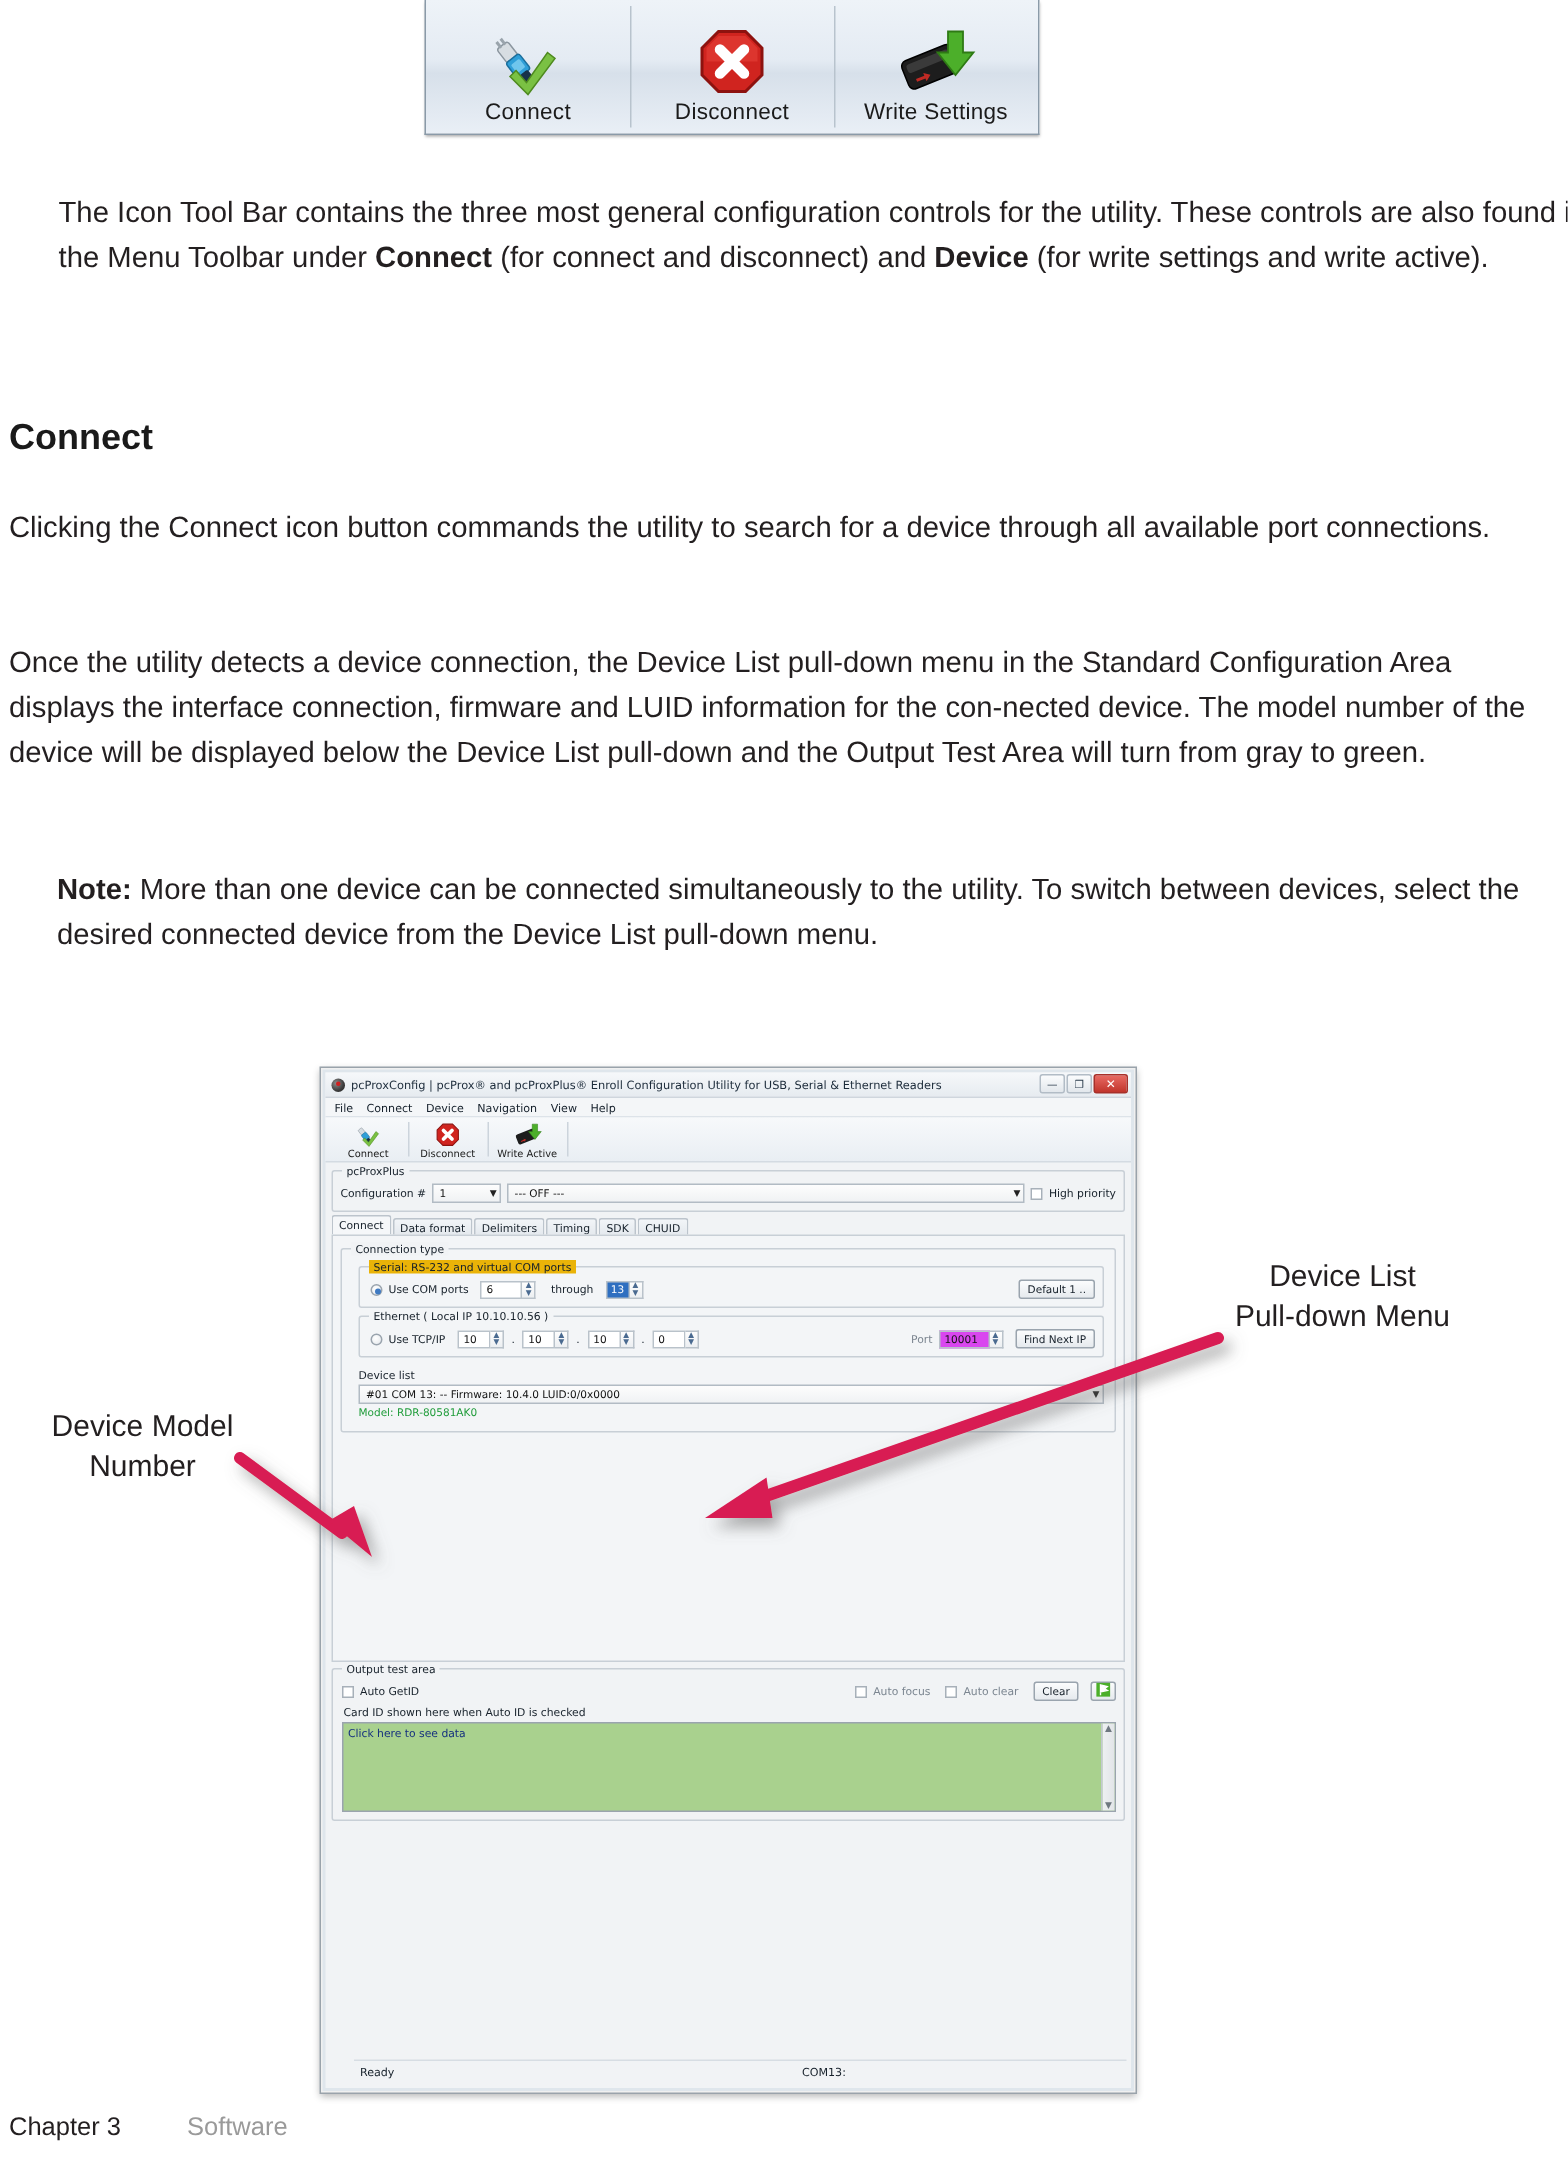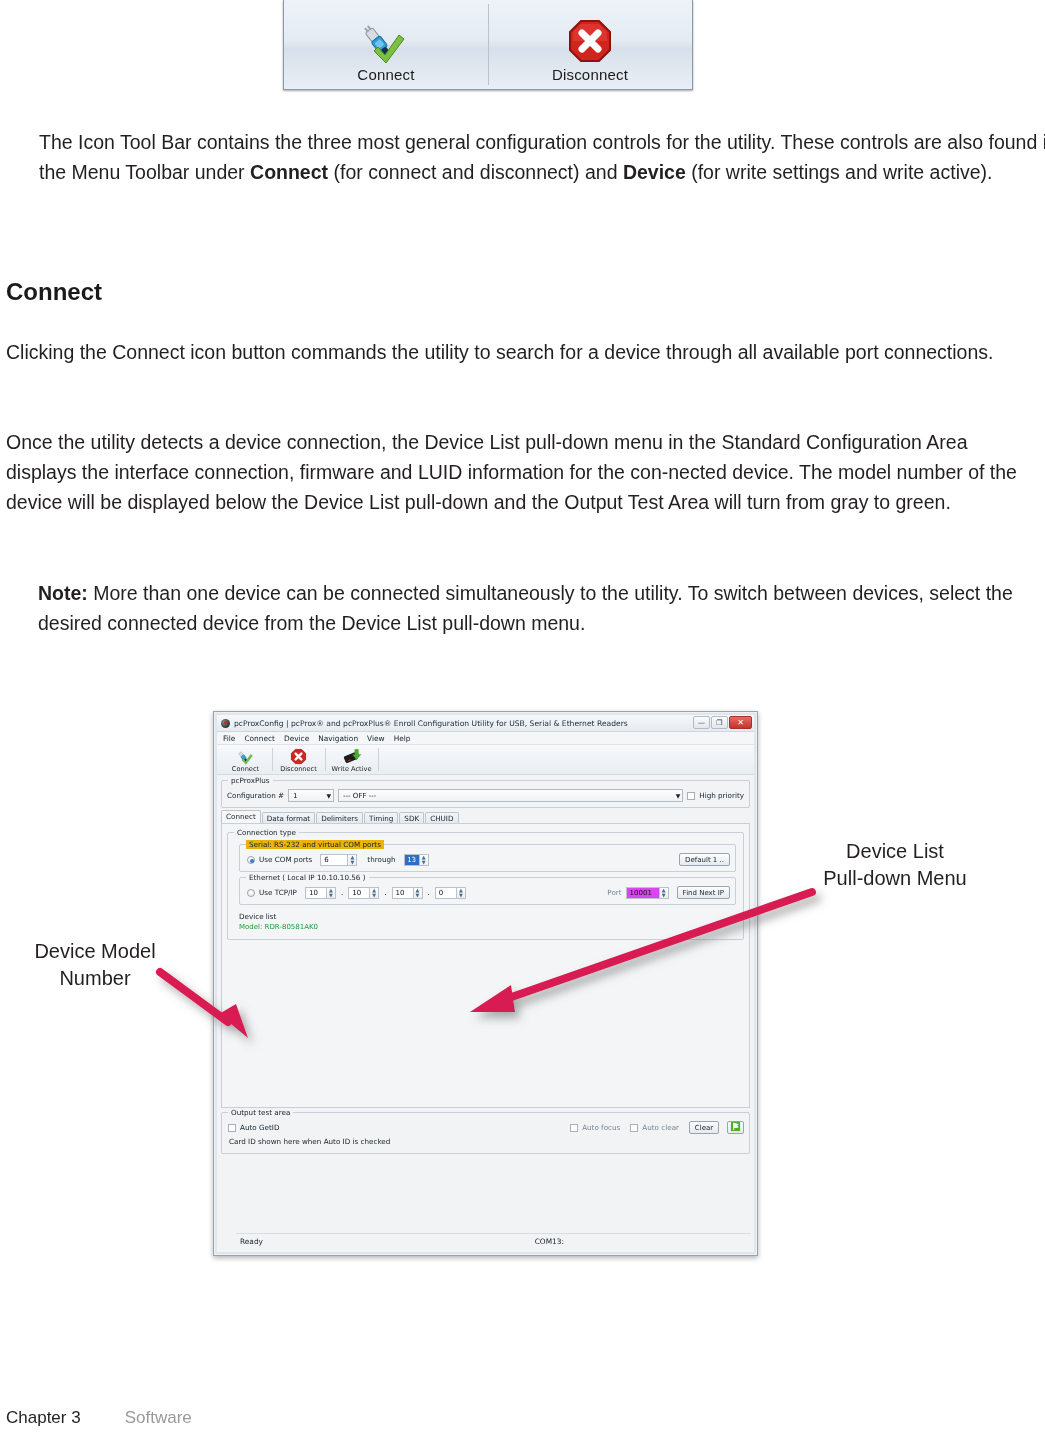--- a/index.html
+++ b/index.html
@@ -45,21 +45,21 @@
   }
   .note b{ font-weight:bold; }
 
   
   .annot{
     position:absolute; font-size:20px; line-height:27px; color:#231f20; text-align:center;
   }
 
   
   .app-window{
-    position:absolute; left:213px; top:711px; width:545px; height:545px;
+    position:absolute; left:213px; top:711px; width:545px; height:685px;
     background:#f0f0f0;
     border:1px solid #9aa3ab;
     box-shadow:0 2px 5px rgba(0,0,0,.30);
     font-family:"DejaVu Sans", sans-serif;
     font-size:7.4px; color:#111;
     overflow:hidden;
   }
   .win-frame{
     position:absolute; inset:1px;
     border:2px solid #dfe6ec;
@@ -201,20 +201,33 @@
   <div class="tb-cell">
     <div class="tb-icon">
       <svg width="48" height="48" viewBox="0 0 48 48">
         <polygon points="15,4 33,4 44,15 44,33 33,44 15,44 4,33 4,15" fill="#d0241f" stroke="#8d120f" stroke-width="2"></polygon>
         <polygon points="15,7 33,7 41,15 41,24 7,24 7,15" fill="#e8433b" opacity=".55"></polygon>
         <path d="M16 16 L32 32 M32 16 L16 32" stroke="#ffffff" stroke-width="7" stroke-linecap="round"></path>
       </svg>
     </div>
     <div class="tb-label">Disconnect</div>
   </div>
+  <div class="tb-cell">
+    <div class="tb-icon">
+      <svg width="56" height="48" viewBox="0 0 56 48">
+        <g transform="rotate(-22 28 26)">
+          <rect x="6" y="16" width="36" height="20" rx="4" fill="#1d1d1d" stroke="#000"></rect>
+          <rect x="9" y="19" width="30" height="6" rx="2" fill="#3a3a3a"></rect>
+          <path d="M12 30 l6 0 l0 -2 l4 3 l-4 3 l0 -2 l-6 0 z" fill="#c02a24"></path>
+        </g>
+        <path d="M36 4 l10 0 l0 14 l7 0 l-12 15 l-12 -15 l7 0 z" fill="#4caf2a" stroke="#2e7a14" stroke-width="1.2"></path>
+      </svg>
+    </div>
+    <div class="tb-label">Write Settings</div>
+  </div>
 </div>
 
 <div class="para" style="top:127px;margin-left:33px;">
   <span>The Icon Tool Bar contains the three most general configuration controls for the utility. These controls are also found in the Menu Toolbar under </span><b>Connect</b><span> (for connect and disconnect) and </span><b>Device</b><span> (for write settings and write active).</span>
 </div>
 
 <h2 class="head" style="top:277px;">Connect</h2>
 
 <div class="para" style="top:337px; width:1010px;">Clicking the Connect icon button commands the utility to search for a device through all available port connections.</div>
 
@@ -380,20 +393,24 @@
             <div class="spin" style="margin-left:-4px;">
                 <i>▲</i>
                 <i>▼</i>
               </div>
             <div class="btn" style="margin-left:4px;">Find Next IP</div>
           </div>
         </div>
 
         <div style="margin:7px 2px 2px 4px;">
           <div class="lbl" style="margin-bottom:2px;">Device list</div>
+          <div class="combo">
+            <span>#01 COM 13: -- Firmware: 10.4.0 LUID:0/0x0000</span>
+            <span class="arw">▼</span>
+          </div>
           <div style="font-size:7px; color:#1f9c3a; margin-top:2px;">Model: RDR-80581AK0</div>
         </div>
 
       </div>
     </div>
 
     <div class="grp" style="margin:4px 4px 0 4px; padding:8px 5px 5px 6px;">
       <div class="grp-t">Output test area</div>
       <div class="row">
         <span class="chk"></span>
@@ -407,20 +424,27 @@
         <div class="btn" style="margin-left:4px; width:17px; padding:0;">
           <span>
             <svg width="11" height="11" viewBox="0 0 12 12">
               <rect x="1" y="1" width="10" height="10" fill="#4caf2a"></rect>
               <path d="M4 2 l0 8 M4 2.5 l5 1.2 l-2 1.6 l2 1.2 l-5 1 z" stroke="#fff" fill="#fff" stroke-width="1"></path>
             </svg>
           </span>
         </div>
       </div>
       <div class="lbl" style="margin:3px 0 2px 1px;">Card ID shown here when Auto ID is checked</div>
+      <div class="output-box">
+        <span>Click here to see data</span>
+        <div class="out-scroll">
+            <i>▲</i>
+            <i>▼</i>
+          </div>
+      </div>
     </div>
 
     <div class="statusbar">
       <span class="s1">Ready</span>
       <span>COM13:</span>
     </div>
 
   </div>
 </div>
 

